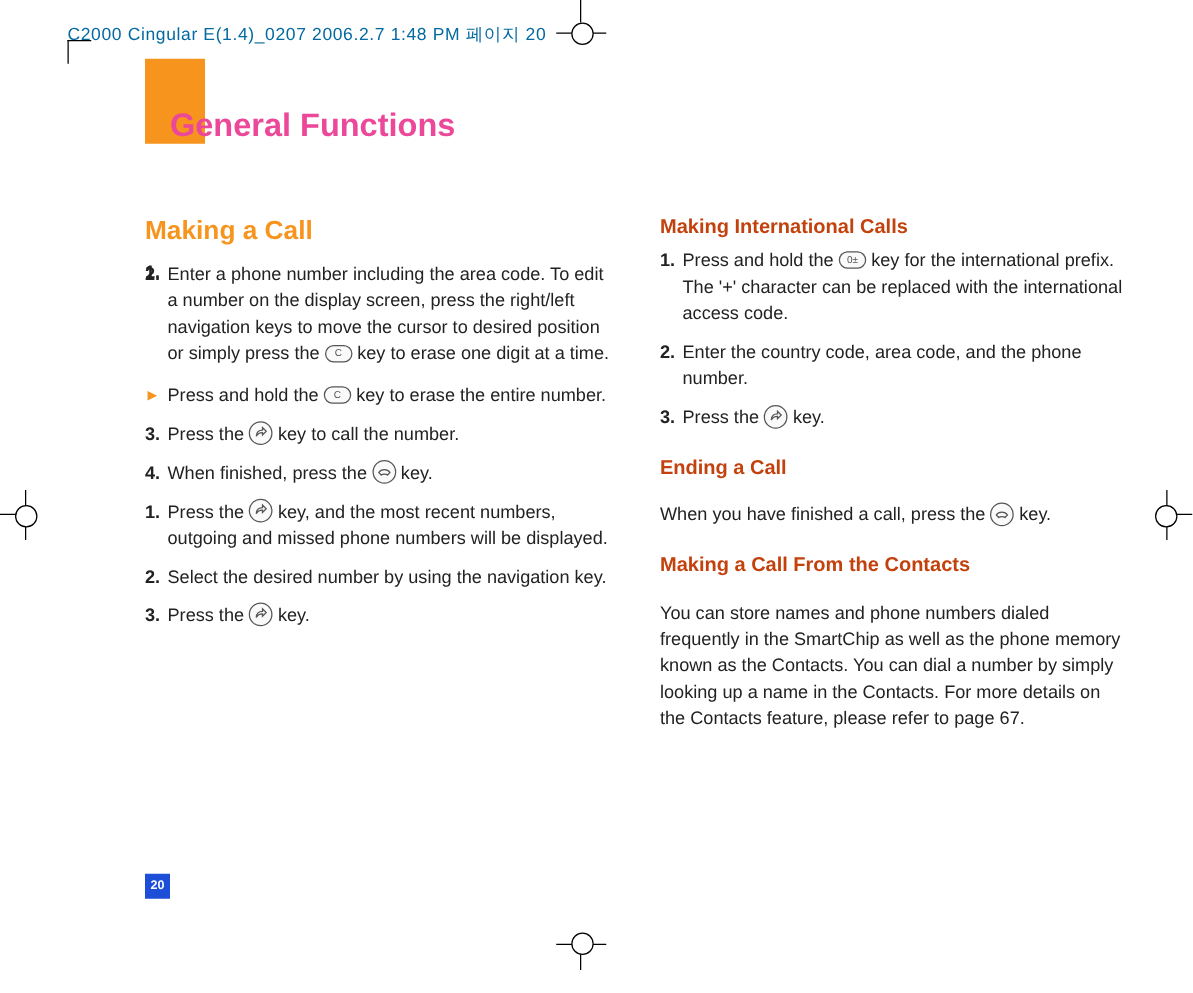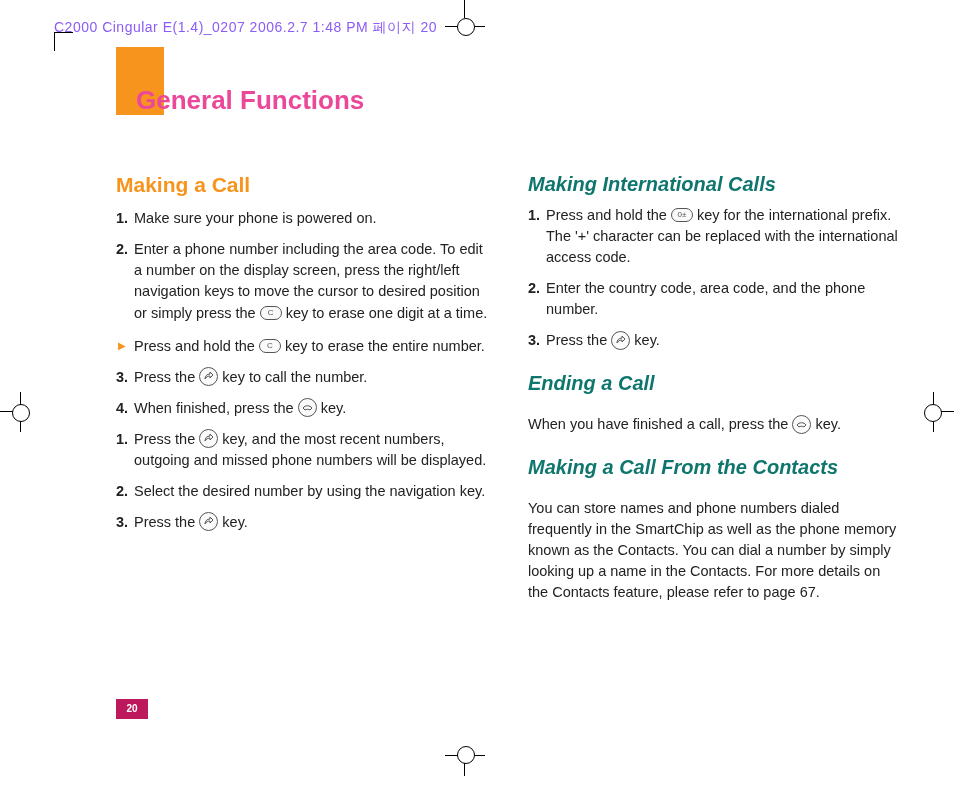--- a/index.html
+++ b/index.html
@@ -12,21 +12,21 @@
     position: relative;
     color: #222;
   }
   .header-line {
     position: absolute;
     top: 19px;
     left: 54px;
     font-size: 14px;
     letter-spacing: 0.5px;
     font-family: "Comic Sans MS", cursive, sans-serif;
-    color: #8b5cf6;
+    color: #0369a1;
   }
   .crop-top {
     position: absolute;
     top: 0; left: 445px; width: 40px; height: 30px;
   }
   .crop-top:before {
     content:"";
     position:absolute; left:19px; top:0; width:0; height:18px; border-left:1px solid #000;
   }
   .crop-top:after {
@@ -111,25 +111,24 @@
     font-size: 14.5px;
     line-height: 1.45;
   }
   .h-orange {
     color:#f7941d;
     font-weight:bold;
     font-size:21px;
     margin: 0 0 8px 0;
   }
   .h-black {
-    color:#0f766e;
+    color:#c2410c;
     font-weight:bold;
-    font-size:20px;
+    font-size:16px;
     margin: 18px 0 6px 0;
-    font-style: italic;
   }
   .item {
     margin: 4px 0 10px 0;
     padding-left: 18px;
     position:relative;
   }
   .item .num {
     position:absolute; left:0; top:0; font-weight:bold;
   }
   .bullet {
@@ -157,22 +156,22 @@
     width:17px; height:17px;
     border:1px solid #555; border-radius:50%;
     vertical-align:middle; background:#fafafa;
     position:relative; top:-1px;
   }
   .key-round svg { width:17px; height:17px; display:block; }
   .page-num-box {
     position:absolute;
     bottom: 75px;
     left: 116px;
-    width: 32px; height:20px;
-    background:#be185d;
+    width: 20px; height:20px;
+    background:#1d4ed8;
     color:#fff;
     font-size:10px;
     font-weight:bold;
     text-align:center;
     line-height:20px;
   }
 </style>
 </head>
 <body>
 
@@ -194,21 +193,20 @@
 <div class="orange-block"></div>
 <div class="page-title">General Functions</div>
 
 <div class="content">
 
   <div class="col">
     <div class="h-orange">Making a Call</div>
 
     <div class="item">
       <span class="num">1.</span>
-      <span>Make sure your phone is powered on.</span>
     </div>
 
     <div class="item">
       <span class="num">2.</span>
       <span>Enter a phone number including the area code. To edit a number on the display screen, press the right/left navigation keys to move the cursor to desired position or simply press the </span>
       <span class="key-oval">C</span>
       <span> key to erase one digit at a time.</span>
     </div>
 
     <div class="bullet">

